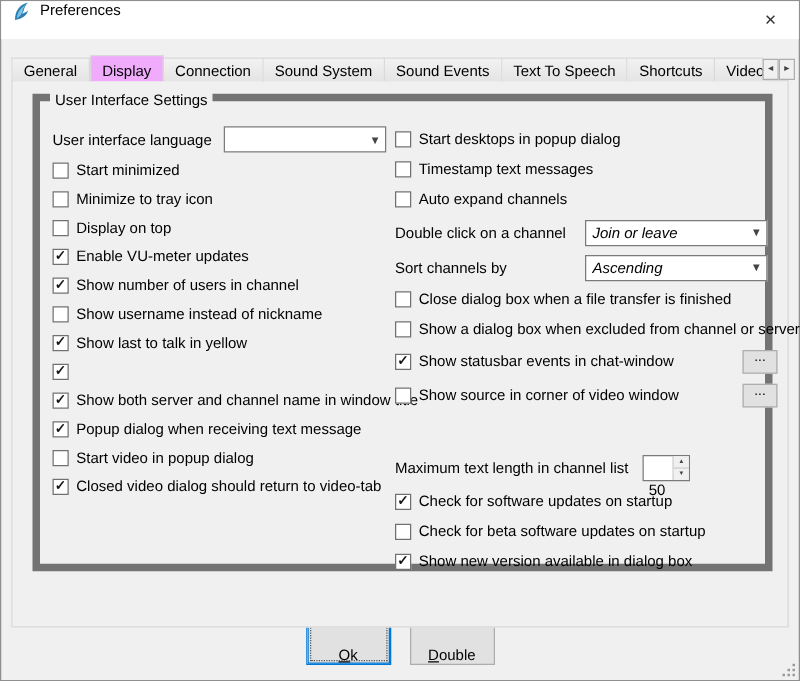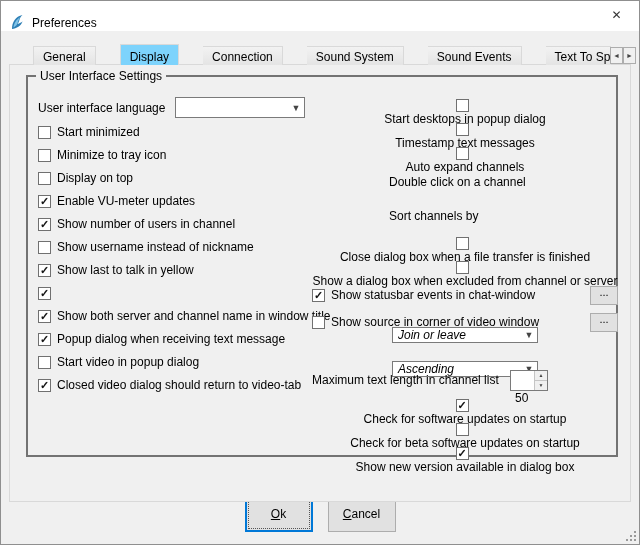--- a/index.html
+++ b/index.html
@@ -6,45 +6,45 @@
   html, body { width: 640px; height: 545px; overflow: hidden; background: #fff; }
   body { font-family: "Liberation Sans", sans-serif; font-size: 12px; color: #000; }
 
   .window {
     position: relative; width: 640px; height: 545px;
     background: #f0f0f0; border: 1px solid #8f8f8f;
   }
 
   
   .titlebar {
-    height: 30px; background: #ffffff; display: flex; align-items: flex-end;
+    height: 30px; background: #ffffff; display: flex; align-items: flex-start;
     padding-left: 8px; border-bottom: 1px solid #ffffff;
   }
   .title-icon { width: 16px; height: 16px; margin-right: 7px; flex: 0 0 16px; }
   .title-text { font-size: 12px; }
   .close-btn {
     margin-left: auto; width: 45px; height: 30px;
     display: flex; align-items: center; justify-content: center;
     color: #333; font-size: 12px; cursor: default;
   }
   .close-btn::before { content: "✕"; }
 
   
   .tabs {
     position: absolute; top: 42px; left: 8px; right: 28px; height: 22px;
     display: flex; align-items: flex-end; overflow: hidden; z-index: 2;
   }
   .tab {
     height: 19px; padding: 3px 9px 0 9px; white-space: nowrap;
     background: linear-gradient(#f2f2f2, #e4e4e4);
-    border: 1px solid #d9d9d9; border-bottom: none; margin-right: 0; margin-left: 24px;
+    border: 1px solid #d9d9d9; border-bottom: none; margin-right: 0;
   }
   .tab + .tab { border-left: none; }
   .tab.selected {
-    height: 22px; padding-top: 5px; background: #7dd3fc;
+    height: 22px; padding-top: 5px; background: #f0abfc;
     border: 1px solid #d9d9d9; border-bottom: 1px solid #fbfbfb;
     margin-bottom: -1px; z-index: 3; position: relative;
   }
   .tab-scroll { position: absolute; top: 46px; right: 3px; display: flex; z-index: 4; }
   .tab-scroll-btn {
     width: 13px; height: 17px; border: 1px solid #adadad; background: #f0f0f0;
     display: flex; align-items: center; justify-content: center;
     font-size: 7px; color: #444;
   }
   .tab-scroll-btn.left::before { content: "◄"; }
@@ -52,34 +52,34 @@
 
   
   .tabpage {
     position: absolute; top: 63px; left: 8px; right: 8px; bottom: 42px;
     border: 1px solid #d9d9d9; background: #f0f0f0; z-index: 1;
   }
 
   
   .groupbox {
     position: absolute; left: 16px; top: 10px; width: 592px; height: 382px;
-    border: 2px solid #737373;
+    border: 6px solid #737373;
   }
   .group-title {
     position: absolute; top: -8px; left: 8px; background: #f0f0f0;
     padding: 0 4px; font-size: 12px;
   }
 
   .col-left  { position: absolute; left: 10px; top: 20px; width: 272px; }
   .col-right { position: absolute; left: 284px; top: 22px; width: 306px; }
 
   
   .row { display: flex; align-items: center; }
   .cb { height: 16px; margin-bottom: 7px; cursor: default; }
-  .col-right .cb { margin-bottom: 8px; flex-direction: column; }
+  .col-right .cb { margin-bottom: 8px; }
   .box {
     width: 13px; height: 13px; flex: 0 0 13px; border: 1px solid #707070;
     background: #fff; margin-right: 6px; font-size: 11px; line-height: 11px;
     text-align: center; color: #161616; font-weight: bold;
   }
   .cbl { white-space: nowrap; }
 
   .label { white-space: nowrap; }
 
   
@@ -87,21 +87,21 @@
     display: inline-flex; align-items: center; justify-content: space-between;
     height: 21px; background: #fff; border: 1px solid #7a7a7a; padding-left: 5px; font-style: italic;
   }
   .combo-arrow { width: 16px; text-align: center; color: #444; font-size: 9px; }
   .combo-arrow::before { content: "▼"; }
 
   .lang-row { height: 21px; margin-bottom: 6px; }
   .lang-row .label { width: 137px; flex: 0 0 137px; }
   .lang-row .combo { width: 130px; }
 
-  .combo-row { height: 22px; margin-bottom: 6px; margin-top: 12px; flex-direction: column; }
+  .combo-row { height: 22px; margin-bottom: 6px; margin-top: 2px; }
   .combo-row .label { width: 152px; flex: 0 0 152px; }
   .combo-row .combo { width: 146px; }
 
   
   .btn-row { height: 20px; margin-bottom: 7px; }
   .mini-btn {
     margin-left: auto; width: 28px; height: 19px;
     background: #e1e1e1; border: 1px solid #adadad;
     display: flex; align-items: flex-start; justify-content: center;
     font-size: 11px; line-height: 11px;
@@ -121,21 +121,21 @@
   .spin-btn.down::before { content: "▼"; }
   .spin-btn.up { border-bottom: 1px solid #c5c5c5; }
 
   
   .button-bar {
     position: absolute; bottom: 12px; left: 0; right: 0;
     display: flex; justify-content: center; gap: 15px;
   }
   .btn {
     width: 68px; height: 37px; background: #e1e1e1; border: 1px solid #adadad;
-    display: flex; align-items: center; justify-content: center; cursor: default;
+    display: flex; align-items: flex-end; justify-content: center; cursor: default;
   }
   .btn .btn-label { display: block; }
   .btn .btn-label::first-letter { text-decoration: underline; }
   .btn.default {
     border: 1px solid #0078d7;
     box-shadow: inset 0 0 0 1px #0078d7;
     outline: 1px dotted #555; outline-offset: -4px;
   }
 
   
@@ -310,21 +310,21 @@
         </div>
       </div>
     </div>
   </div>
 
   <div class="button-bar">
     <div class="btn default">
       <span class="btn-label">Ok</span>
     </div>
     <div class="btn">
-      <span class="btn-label">Cancel</span>
+      <span class="btn-label">Double</span>
     </div>
   </div>
 
   <svg class="resize-grip" viewBox="0 0 13 13">
     <g fill="#9a9a9a">
       <rect x="10" y="10" width="2" height="2"></rect>
       <rect x="6" y="10" width="2" height="2"></rect>
       <rect x="2" y="10" width="2" height="2"></rect>
       <rect x="10" y="6" width="2" height="2"></rect>
       <rect x="6" y="6" width="2" height="2"></rect>

